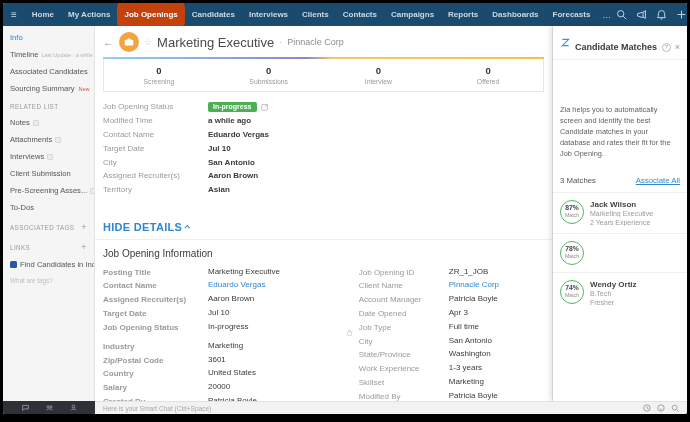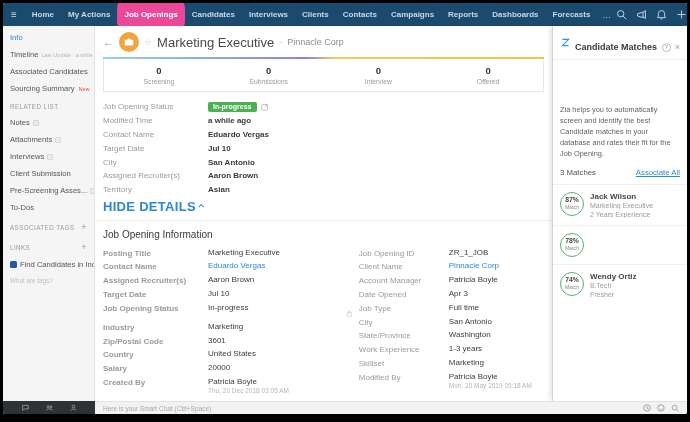--- a/index.html
+++ b/index.html
@@ -8,21 +8,21 @@
   .app { position:absolute; left:3px; top:3px; width:684px; height:411px;
     background:#fff; border-radius:2px; display:flex; flex-direction:column; overflow:hidden; }
 
   
   .nav { height:23px; background:#1b4a6f; display:flex; align-items:center;
     padding:0 8px; flex:none; }
   .nav-left { display:flex; align-items:center; height:100%; }
   .hamburger { color:#c9d9e6; font-size:10px; margin-right:8px; cursor:pointer; }
   .nav-item { color:#c9d9e6; font-size:8px; font-weight:700; padding:16px 7px; height:100%;
     display:flex; align-items:center; white-space:nowrap; cursor:pointer; }
-  .nav-item.active { background:#ec4899; color:#fff;border-radius:9px; }
+  .nav-item.active { background:#c2410c; color:#fff;border-radius:9px; }
   .nav-more { color:#c9d9e6; font-size:9px; padding:0 5px; cursor:pointer; }
   .nav-right { margin-left:auto; display:flex; align-items:center; gap:9px; }
   .nav-icon { width:11px; height:11px; display:flex; cursor:pointer; }
   .nav-icon svg { width:11px; height:11px; stroke:#c9d9e6; fill:none; stroke-width:1.2; }
 
   
   .content { flex:1; display:flex; min-height:0; }
 
   
   .sidebar { width:92px; flex:none; background:#f5f5f6; border-right:1px solid #e3e3e3;
@@ -60,22 +60,22 @@
 
   .summary { padding:8px 8px 0; }
   .srow { display:flex; align-items:center; height:13.8px; }
   .slabel { width:105px; flex:none; font-size:8px; color:#9a9a9a; }
   .svalue { font-size:8px; color:#3b3b3b; font-weight:700; display:flex; align-items:center; gap:4px; }
   .badge-green { background:#4cb053; color:#fff; font-size:7px; font-weight:700;
     padding:1px 5px 2px; border-radius:2px; cursor:pointer; }
   .mini-ic { width:8px; height:8px; cursor:pointer; }
   .mini-ic svg { width:8px; height:8px; stroke:#b0b0b0; fill:none; stroke-width:1; }
 
-  .hide-details { display:flex; align-items:center; gap:4px; margin:2px 8px 6px;
-    color:#2f87d0; font-size:13px; font-weight:700; letter-spacing:.3px; cursor:pointer; }
+  .hide-details { display:flex; align-items:center; gap:4px; margin:24px 8px 6px;
+    color:#2f87d0; font-size:11px; font-weight:700; letter-spacing:.3px; cursor:pointer; }
   .chev-up { width:4px; height:4px; border-left:1px solid #2f87d0; border-top:1px solid #2f87d0;
     transform:rotate(45deg) translateY(1px); }
 
   .section { border-top:1px solid #ededed; padding:8px 8px 2px; }
   .section-title { font-size:10px; font-weight:400; color:#3b3b3b; margin-bottom:7px; }
   .cols { display:flex; }
   .col-l { flex:0 0 58%; }
   .col-r { flex:1; min-width:0; }
   .frow { display:flex; align-items:flex-start; min-height:13.8px; padding-top:1px; }
   .flabel { flex:none; font-size:8px; color:#9a9a9a; padding-top:1px; }
@@ -91,21 +91,21 @@
   .panel { width:134px; flex:none; background:#fff; box-shadow:-2px 0 6px rgba(0,0,0,.14);
     display:flex; flex-direction:column; overflow:hidden; }
   .panel-head { display:flex; align-items:flex-end; gap:4px; padding:8px 7px 7px; border-bottom:1px solid #eee; }
   .zia-ic svg { width:11px; height:11px; stroke:#2699e0; fill:none; stroke-width:1.4; }
   .panel-title { font-size:9px; font-weight:700; color:#3b3b3b; white-space:nowrap; }
   .panel-hicons { margin-left:auto; display:flex; gap:4px; align-items:center; }
   .help-ic { width:9px; height:9px; border:1px solid #bbb; border-radius:50%; color:#999;
     font-size:6px; display:flex; align-items:center; justify-content:center; cursor:pointer; }
   .close-ic { color:#999; font-size:9px; cursor:pointer; }
   .panel-desc { padding:7px 7px 5px; font-size:7.4px; color:#5f5f5f; line-height:1.5;margin-top:37px; }
-  .matchbar { display:flex; justify-content:space-between; align-items:flex-end; padding:3px 7px 7px; }
+  .matchbar { display:flex; justify-content:space-between; align-items:flex-end; padding:3px 7px 7px;margin-top:8px; }
   .matchcount { font-size:7.8px; color:#555; }
   .associate { font-size:7.8px; color:#2f87d0; text-decoration:underline; cursor:pointer; }
   .match { display:flex; gap:6px; padding:7px 7px; border-top:1px solid #f0f0f0; cursor:pointer; }
   .ring { width:24px; height:24px; flex:none; border:1.5px solid #57b267; border-radius:50%;
     display:flex; flex-direction:column; align-items:center; justify-content:center; background:#fff; }
   .pct { font-size:6.8px; font-weight:700; color:#444; line-height:1; }
   .mlabel { font-size:5.2px; color:#8b8b8b; margin-top:1px; }
   .minfo { min-width:0; }
   .mname { font-size:8px; font-weight:700; color:#454545; }
   .mline { font-size:7px; color:#9a9a9a; margin-top:1.5px; white-space:nowrap; overflow:hidden; }

